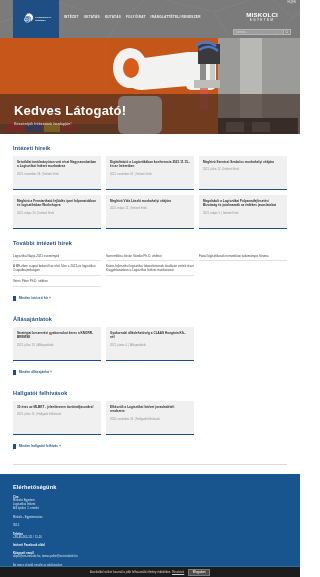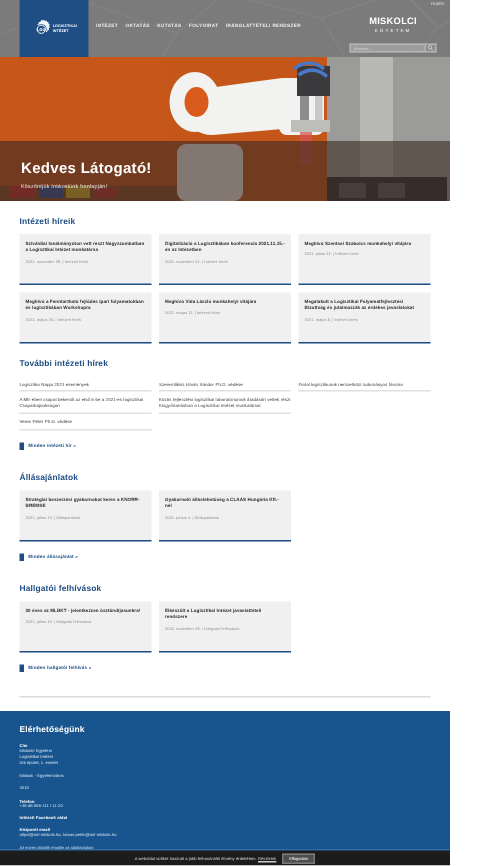--- a/index.html
+++ b/index.html
@@ -120,21 +120,21 @@
     left: 0; right: 0; bottom: 0;
     height: 40px;
     background: rgba(62,44,36,0.62);
   }
   .hero-text {
     position: absolute;
     left: 14px; bottom: 8px;
     z-index: 3;
   }
   .hero-title {
-    font-size: 10px;
+    font-size: 13px;
     font-weight: bold;
     color: #ffffff;
     letter-spacing: .2px;
     line-height: 1.2;
   }
   .hero-sub {
     font-size: 3.6px;
     color: #f0eae6;
     margin-top: 3px;
     letter-spacing: .15px;

